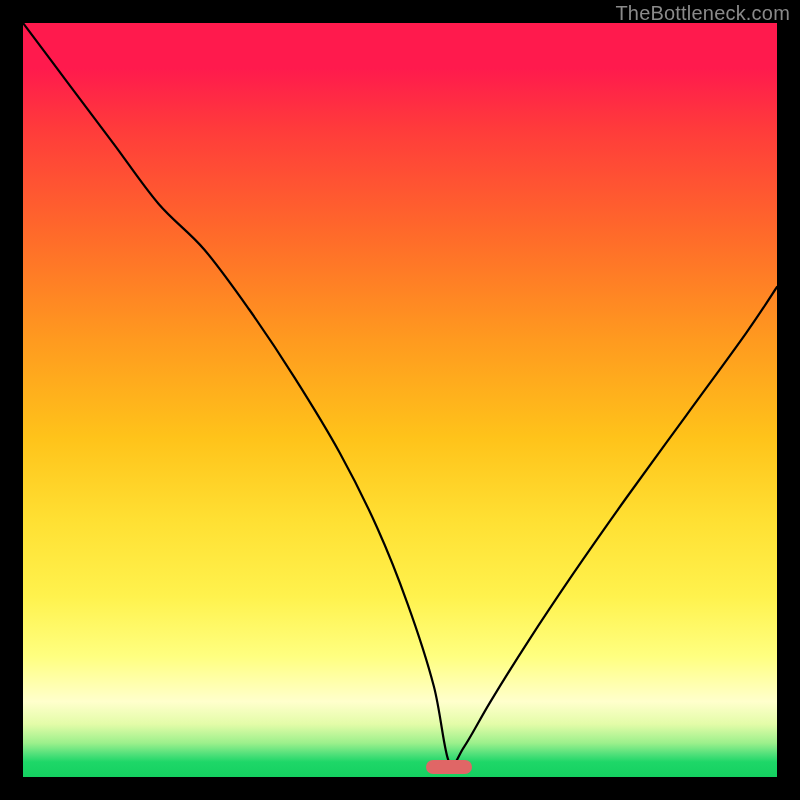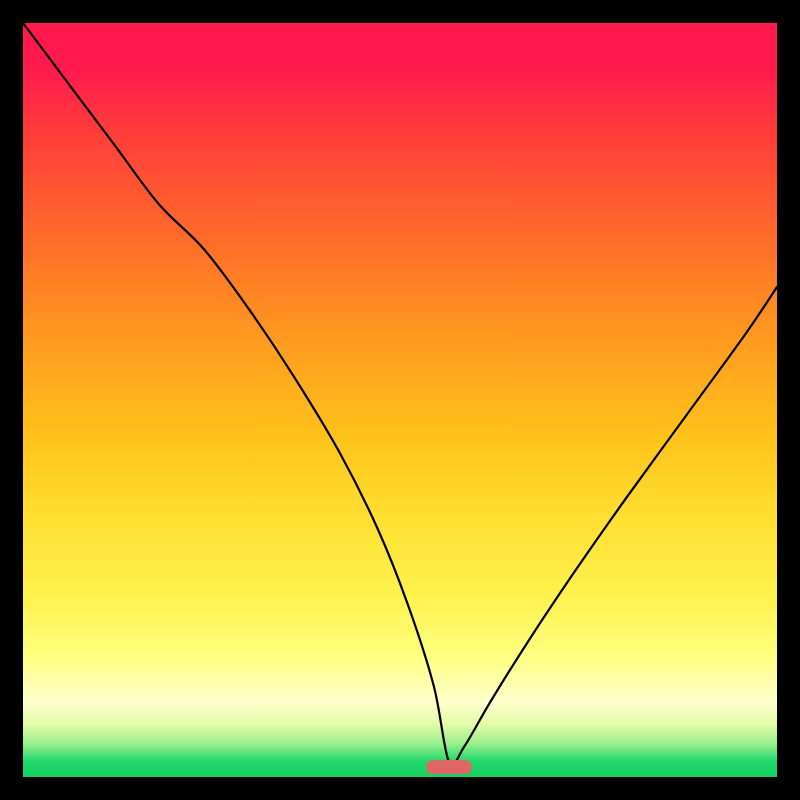--- a/index.html
+++ b/index.html
@@ -77,14 +77,15 @@
   <div class="plot">
 
     <svg class="curve" viewBox="0 0 754 754" preserveAspectRatio="none">
       <path id="curve-path" fill="none" stroke="#000" stroke-width="2.2" stroke-linecap="round" stroke-linejoin="round" d="M 0.0 0.0 C 7.5 10.1, 30.2 40.2, 45.2 60.3 C 60.3 80.4, 75.4 100.5, 90.5 120.6 C 105.6 140.7, 120.6 163.4, 135.7 181.0 C 150.8 198.6, 165.9 208.6, 181.0 226.2 C 196.0 243.8, 211.1 265.2, 226.2 286.5 C 241.3 307.9, 256.4 330.5, 271.4 354.4 C 286.5 378.3, 302.9 404.6, 316.7 429.8 C 330.5 454.9, 343.1 480.0, 354.4 505.2 C 365.7 530.3, 375.1 554.2, 384.5 580.6 C 394.0 607.0, 404.0 637.1, 410.9 663.5 C 417.8 689.9, 421.0 728.9, 426.0 738.9 C 431.0 749.0, 434.2 733.9, 441.1 723.8 C 448.0 713.8, 456.8 696.2, 467.5 678.6 C 478.2 661.0, 491.4 639.6, 505.2 618.3 C 519.0 596.9, 534.1 574.3, 550.4 550.4 C 566.8 526.5, 584.4 501.4, 603.2 475.0 C 622.1 448.6, 643.4 419.7, 663.5 392.1 C 683.6 364.4, 708.8 330.5, 723.8 309.1 C 738.9 287.8, 749.0 271.4, 754.0 263.9"></path>
     </svg>
 
     <div class="marker" id="marker" style="left: 56.5%; top: 98.7%;"></div>
 
   </div>
 
+  <div class="watermark">TheBottleneck.com</div>
 
 </div>
 
 </body></html>

